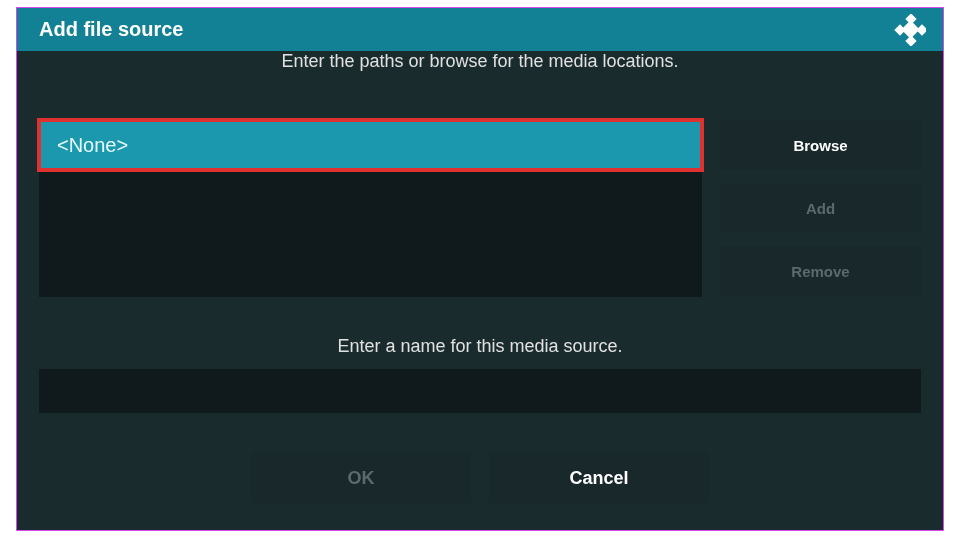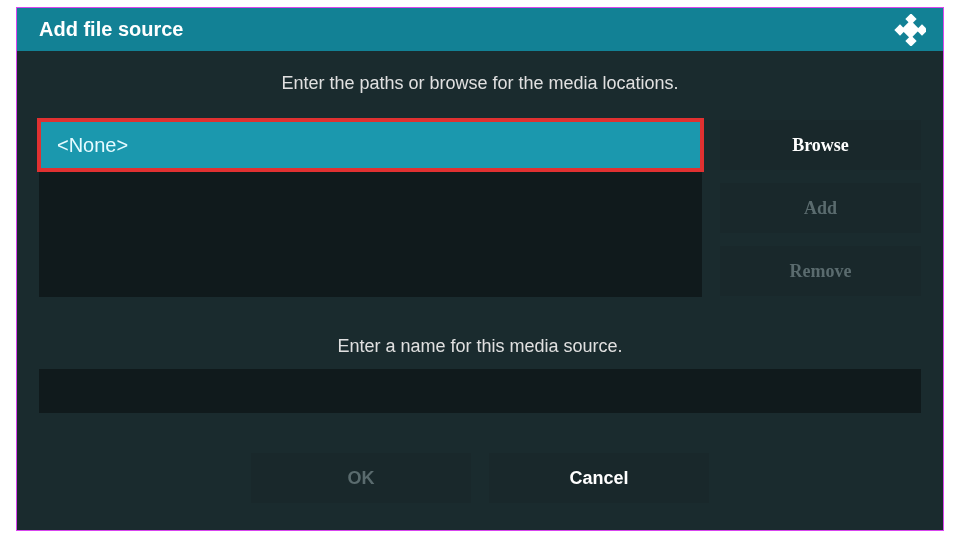--- a/index.html
+++ b/index.html
@@ -38,21 +38,20 @@
       position: relative;
       display: flex;
       align-items: center;
       justify-content: center;
     }
     .logo svg { display: block; }
     .instruction1 {
       text-align: center;
       color: #e0e0e0;
       font-size: 18px;
-      margin-top: 22px;
     }
     .paths-area {
       position: absolute;
       left: 22px;
       top: 112px;
       width: 882px;
       display: flex;
       gap: 18px;
     }
     .paths-list {
@@ -84,24 +83,23 @@
       display: flex;
       flex-direction: column;
       gap: 13px;
     }
     .btn {
       height: 50px;
       background: #19282b;
       display: flex;
       align-items: center;
       justify-content: center;
-      font-size: 18px;
+      font-size: 15px;
       font-weight: bold;
       cursor: pointer;
-      font-family: Liberation Serif, serif;
     }
     .btn-enabled { color: #fff; }
     .btn-disabled { color: #5a6b6e; cursor: default; }
     .instruction2 {
       position: absolute;
       left: 0;
       right: 0;
       top: 328px;
       text-align: center;
       color: #e0e0e0;

